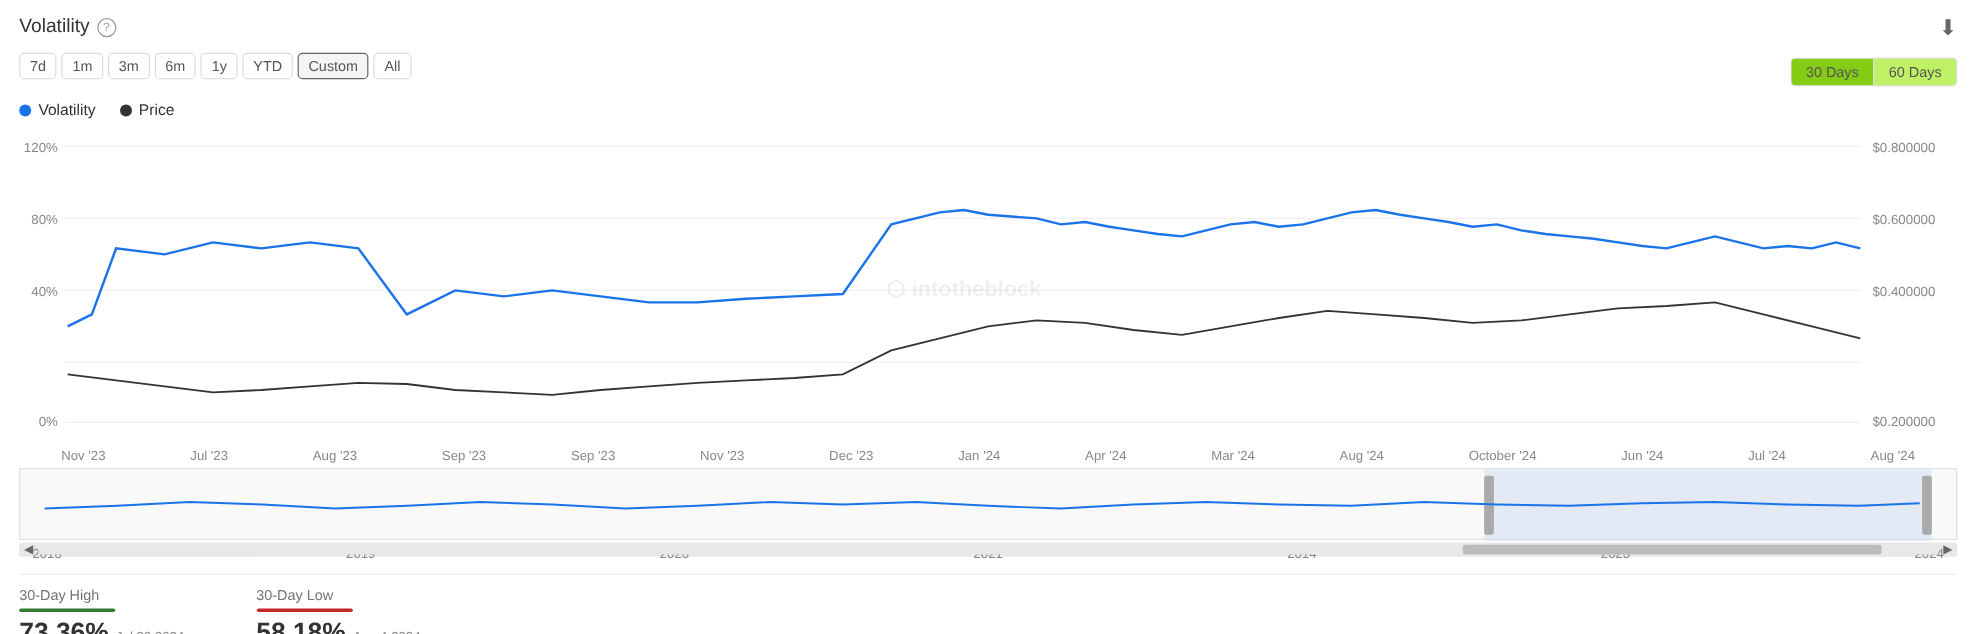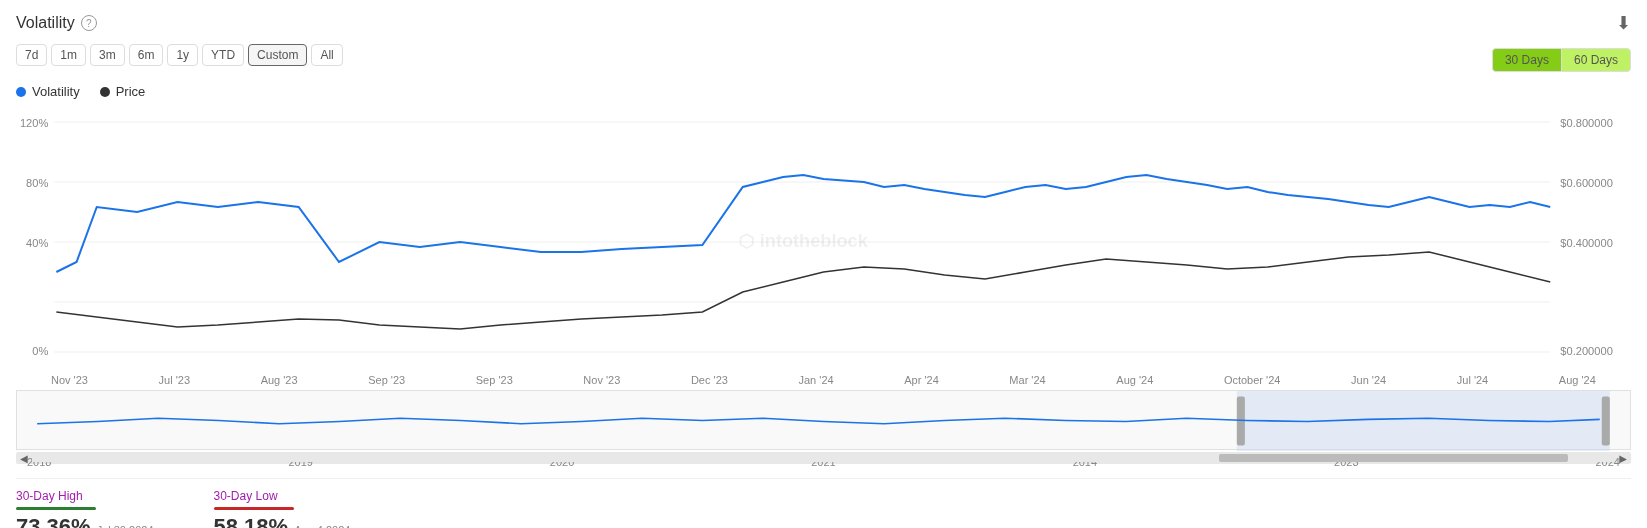--- a/index.html
+++ b/index.html
@@ -23,21 +23,21 @@
     .legend-dot { width: 10px; height: 10px; border-radius: 50%; }
     .chart-area { position: relative; width: 100%; }
     .chart-svg { width: 100%; height: 260px; }
     .x-axis { display: flex; justify-content: space-between; padding: 4px 35px 0 35px; }
     .x-label { font-size: 11px; color: #888; }
     .mini-chart { width: 100%; height: 60px; position: relative; margin-top: 4px; background: #f9f9f9; border: 1px solid #e0e0e0; }
     .mini-svg { width: 100%; height: 60px; }
     .mini-x-axis { display: flex; justify-content: space-between; padding: 2px 10px 0 10px; }
     .stats-section { display: flex; gap: 60px; margin-top: 14px; padding-top: 10px; border-top: 1px solid #eee; }
     .stat-item { display: flex; flex-direction: column; gap: 4px; }
-    .stat-label { font-size: 12px; color: #a21caf; font-weight: 500; }
+    .stat-label { font-size: 12px; color: #737373; font-weight: 500; }
     .stat-line { height: 3px; width: 80px; border-radius: 2px; }
     .stat-value { font-size: 22px; font-weight: 600; color: #333; }
     .stat-date { font-size: 11px; color: #888; }
     .grid-line { stroke: #f0f0f0; stroke-width: 1; }
   </style>
 </head>
 <body>
 
 <div class="container">
 

